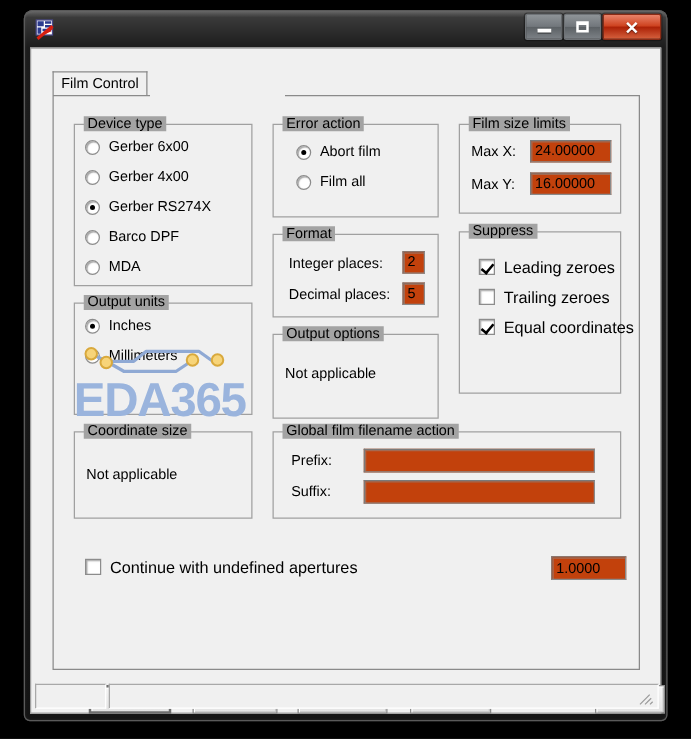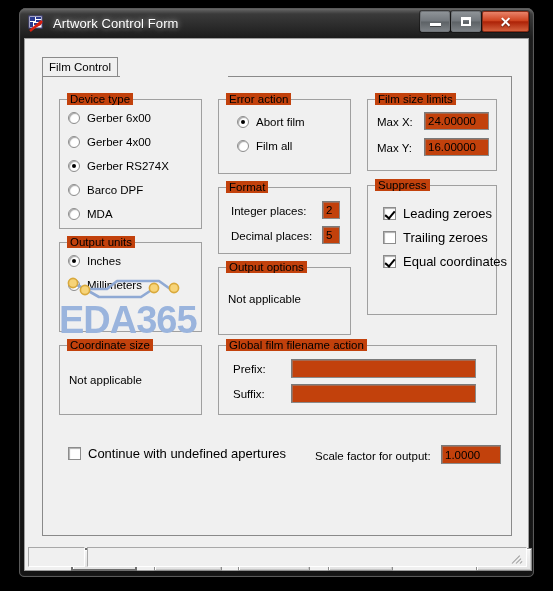--- a/index.html
+++ b/index.html
@@ -170,21 +170,21 @@
   .gbox {
     position: absolute;
     border: 1px solid #a0a0a0;
     box-sizing: border-box;
     background: transparent;
   }
   .gbox > .gbox-title {
     position: absolute;
     top: -7px;
     left: 7px;
-    background: #c2410c;
+    background: #a3a3a3;
     padding: 0 3px;
     font-size: 11.5px;
     font-family: "Liberation Sans", sans-serif;
     white-space: nowrap;
     color: #000;
   }
 
   
   .radio-row {
     position: absolute;
@@ -362,21 +362,20 @@
         <rect x="2" y="2" width="5" height="4" fill="#2b3a8f"></rect>
         <rect x="8" y="2" width="5" height="2" fill="#2b3a8f"></rect>
         <rect x="8" y="5" width="5" height="2" fill="#2b3a8f"></rect>
         <rect x="2" y="7" width="3" height="5" fill="#2b3a8f"></rect>
         <rect x="6" y="8" width="7" height="2" fill="#2b3a8f"></rect>
         <path d="M3 15 L13 7 L14 9 L12 8 L13 10 Z" fill="#d81f10"></path>
         <path d="M2 16 L14 6" stroke="#d81f10" stroke-width="2.4" fill="none"></path>
         <path d="M14.5 6 L11 6.4 L13.6 9.3 Z" fill="#d81f10"></path>
       </svg>
     </div>
-    <div class="title-text">Artwork Control Form</div>
     <div class="winbtns">
       <div class="winbtn">
         <div class="glyph-min"></div>
       </div>
       <div class="winbtn">
         <div class="glyph-max"></div>
       </div>
       <div class="winbtn close">
         <div class="glyph-close">✕</div>
       </div>
@@ -490,21 +489,20 @@
         <div class="lbl" style="left:14px; top:17px;">Prefix:</div>
         <div class="field" style="left:72px; top:13px; width:185px; height:19px;" placeholder=""></div>
         <div class="lbl" style="left:14px; top:42px;">Suffix:</div>
         <div class="field" style="left:72px; top:38px; width:185px; height:19px;" placeholder=""></div>
       </div>
 
       <div class="check-row" style="left:25px; top:369px;">
         <span class="checkbox"></span>
         <span class="check-label">Continue with undefined apertures</span>
       </div>
-      <div class="lbl" style="left:272px; top:373px;">Scale factor for output:</div>
       <div class="field" style="left:398px; top:368px; width:60px; height:19px;text-align:right;">1.0000</div>
 
       <div class="watermark" style="left:12px; top:198px; width:160px; height:62px;">
         <svg width="160" height="62" viewBox="0 0 160 62">
           <g stroke="#8fa9d4" stroke-width="2.6" fill="none" stroke-linecap="round" stroke-linejoin="round">
             <path d="M18 8 L30 14 L52 14 L62 6 L104 6 L118 16"></path>
             <path d="M30 14 L44 22 L86 22 L98 14"></path>
           </g>
           <circle cx="18" cy="8" r="4.6" fill="#f7d479" stroke="#d9a93c" stroke-width="1.6"></circle>
           <circle cx="30" cy="15" r="4.6" fill="#f7d479" stroke="#d9a93c" stroke-width="1.6"></circle>

